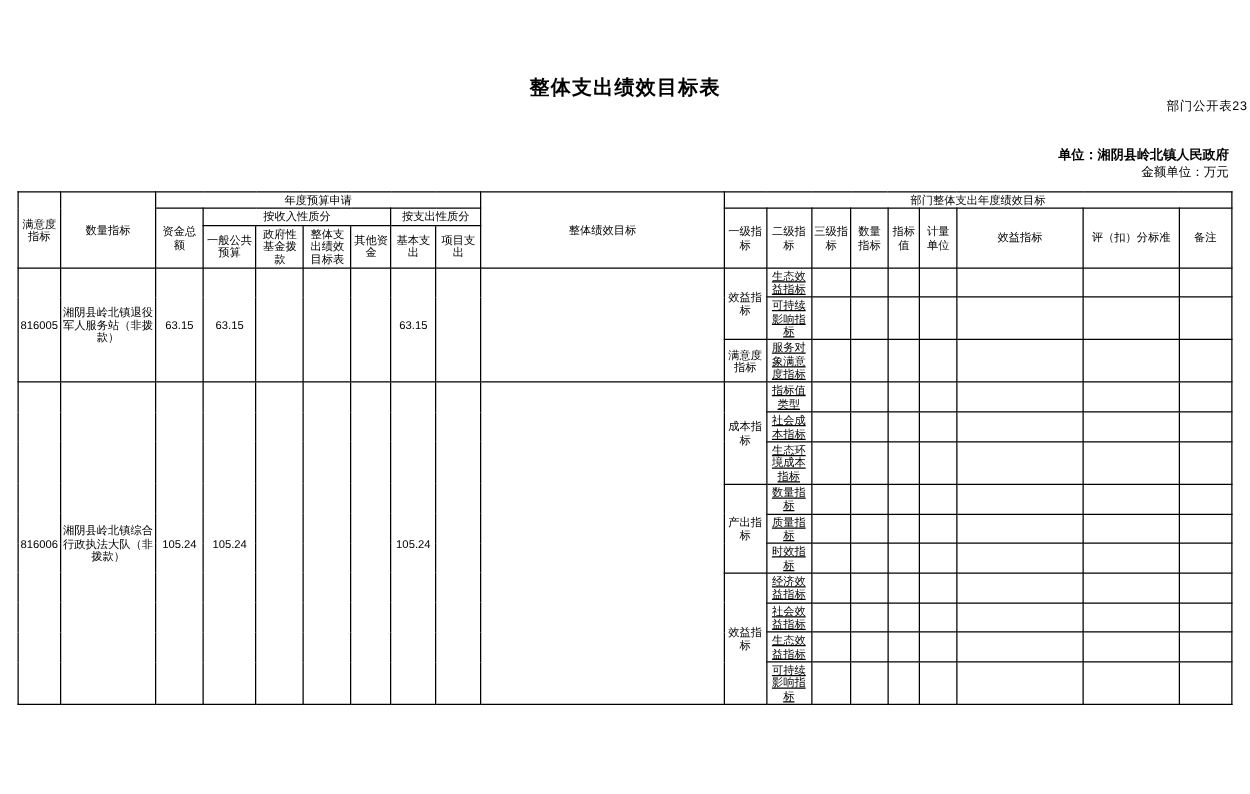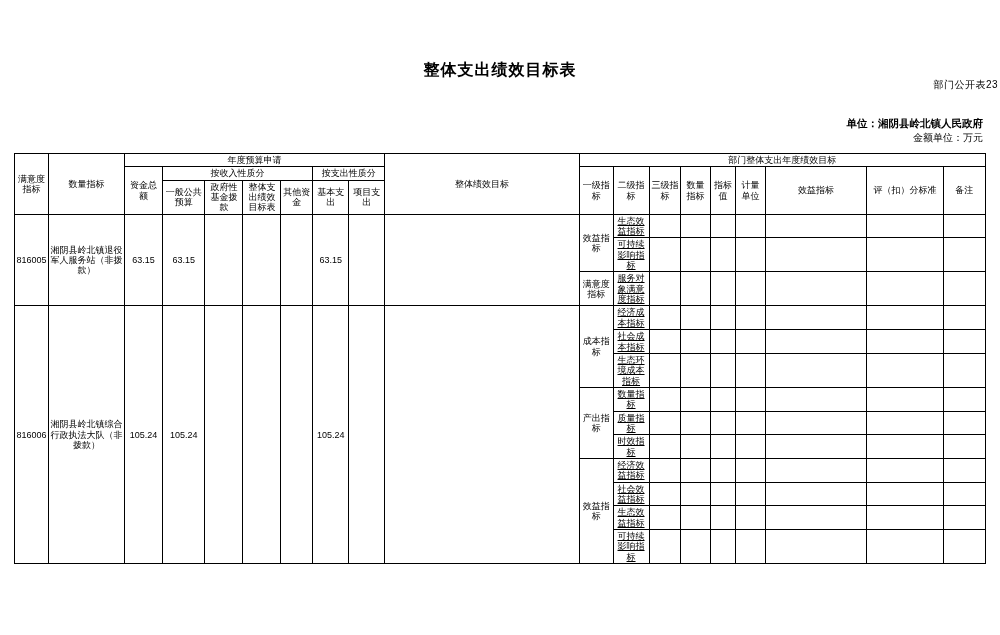--- a/index.html
+++ b/index.html
@@ -219,21 +219,21 @@
         <td class="cell-left" rowspan="10">湘阴县岭北镇综合行政执法大队（非拨款）</td>
         <td class="num" rowspan="10">105.24</td>
         <td class="num" rowspan="10">105.24</td>
         <td class="num" rowspan="10"></td>
         <td class="num" rowspan="10"></td>
         <td class="num" rowspan="10"></td>
         <td class="num" rowspan="10">105.24</td>
         <td class="num" rowspan="10"></td>
         <td class="cell-left" rowspan="10"></td>
         <td class="lvl1" rowspan="3">成本指标</td>
-        <td class="lvl2">经济成本指标</td>
+        <td class="lvl2">指标值类型</td>
         <td class="blank"></td>
         <td class="blank"></td>
         <td class="blank"></td>
         <td class="blank"></td>
         <td class="blank"></td>
         <td class="blank"></td>
         <td class="blank"></td>
       </tr>
       <tr>
         <td class="lvl2">社会成本指标</td>

